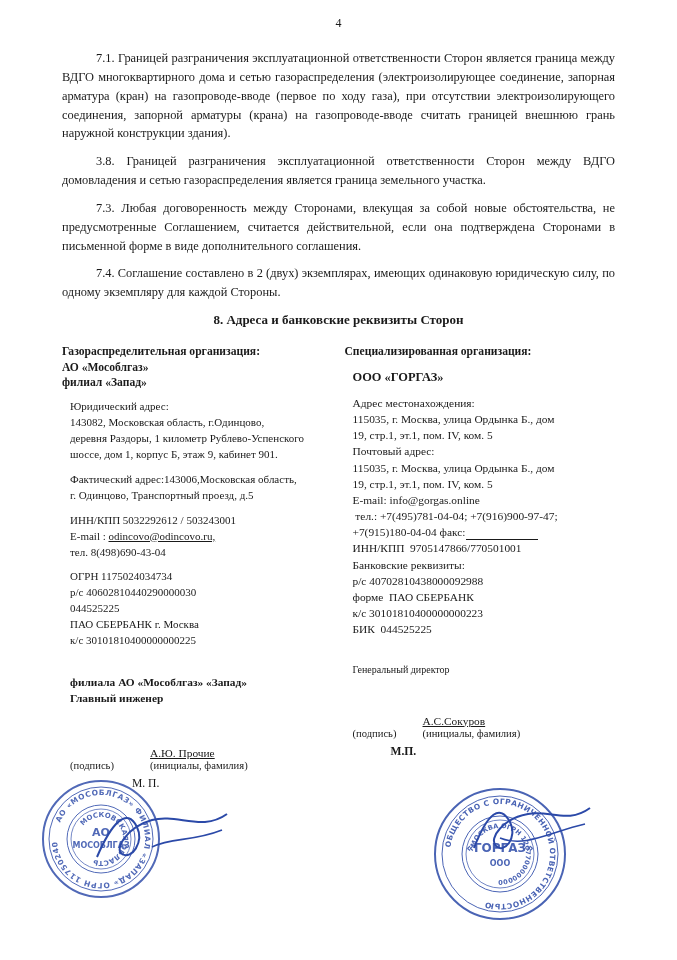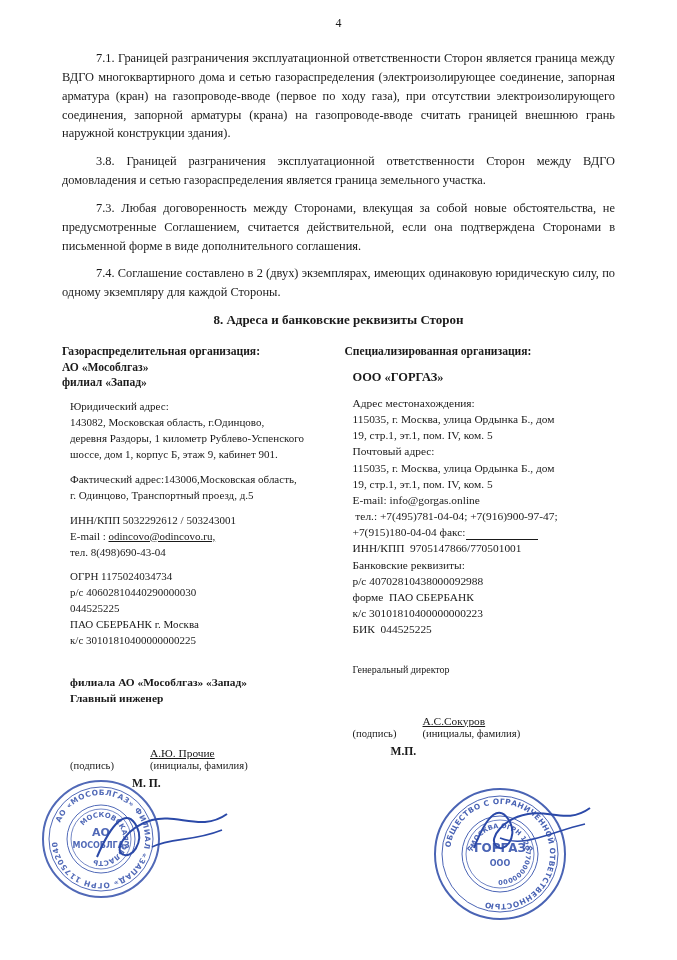--- a/index.html
+++ b/index.html
@@ -120,21 +120,21 @@
     text-decoration: underline;
     display: inline-block;
   }
   .sig-caption {
     font-size: 10.6px;
     display: block;
     margin-top: 1px;
   }
   .mp {
     font-size: 11.6px;
-    font-weight: bold;
+    font-weight: normal;
     margin-top: 6px;
     margin-left: 70px;
   }
   .mp-right {
     font-size: 11.6px;
     font-weight: bold;
     margin-top: 6px;
     margin-left: 46px;
   }
   

